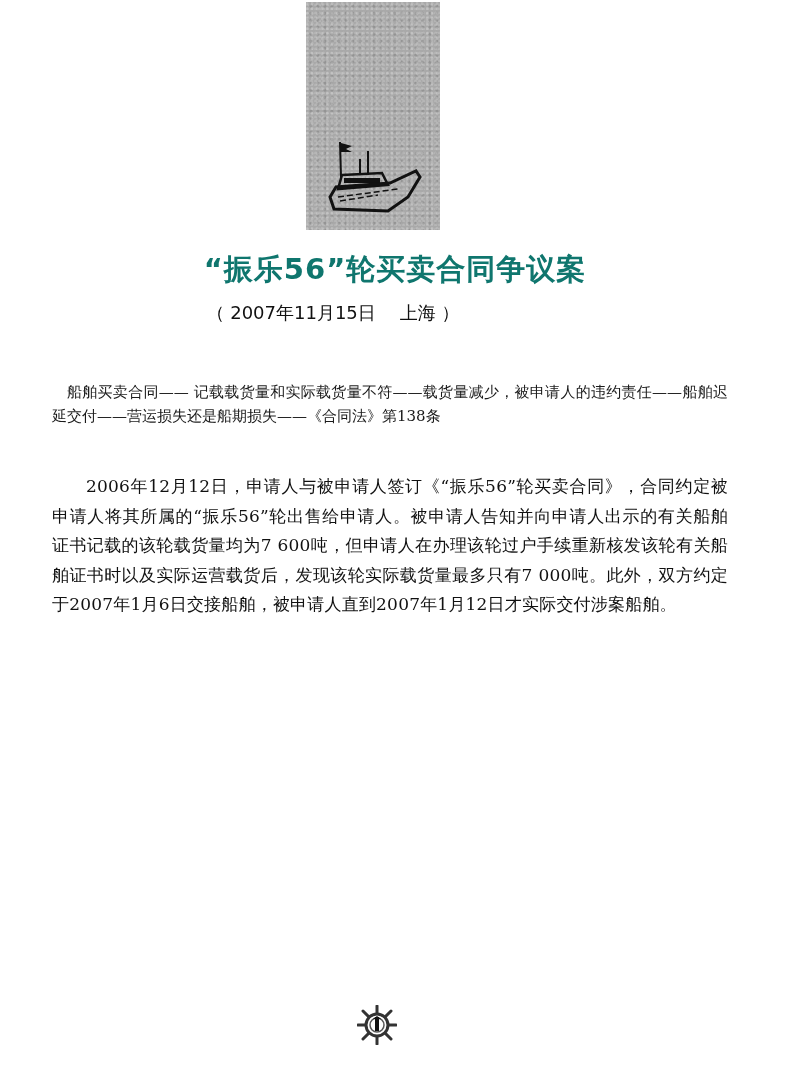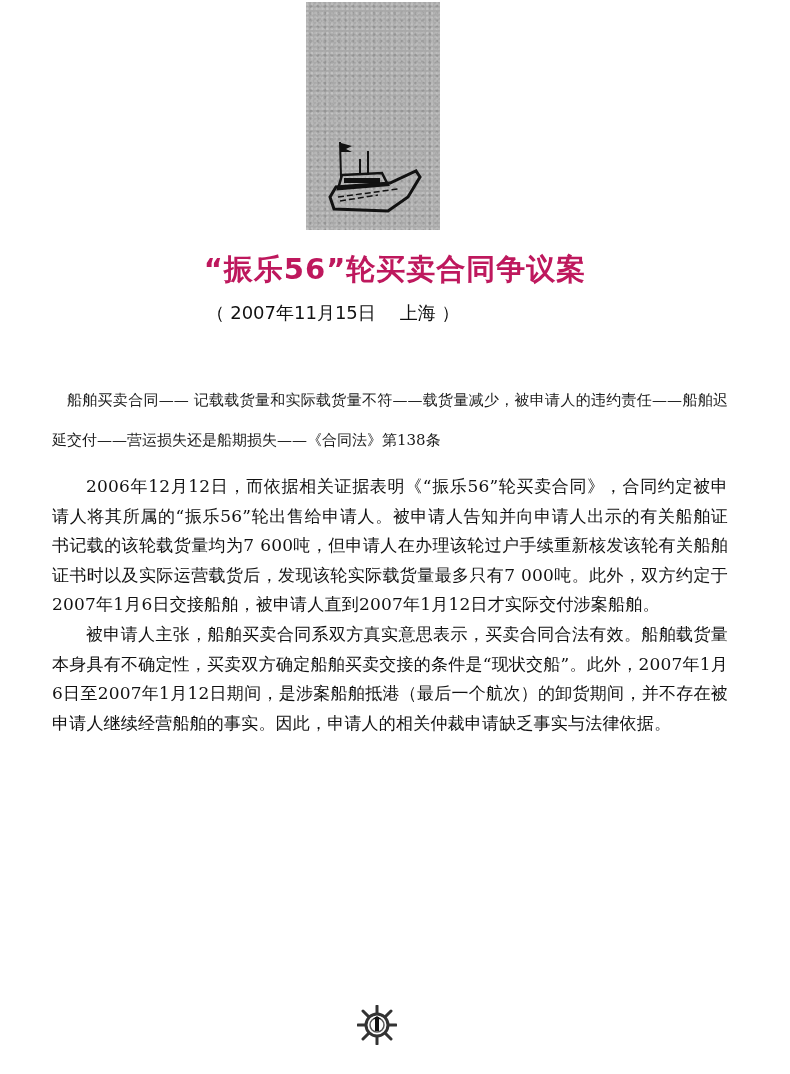--- a/index.html
+++ b/index.html
@@ -8,27 +8,27 @@
   .banner { position: absolute; left: 306px; top: 2px; width: 134px; height: 228px;
             background-color: #a9a9a9;
             background-image:
               radial-gradient(circle at 20% 30%, rgba(255,255,255,0.18) 0 1px, transparent 2px),
               radial-gradient(circle at 70% 60%, rgba(0,0,0,0.12) 0 1px, transparent 2px),
               radial-gradient(circle at 40% 80%, rgba(255,255,255,0.15) 0 1px, transparent 2px);
             background-size: 5px 5px, 7px 7px, 4px 4px; }
   .banner svg { position: absolute; left: 22px; top: 135px; }
   .title { position: absolute; left: 0; width: 790px; top: 250px; text-align: center;
            font-family: "DejaVu Sans", "Liberation Sans", sans-serif; font-weight: bold;
-           font-size: 29px; letter-spacing: 1px; color: #be185d; }
+           font-size: 29px; letter-spacing: 1px; color: #0f766e; }
   .subtitle { position: absolute; left: 0; width: 666px; top: 301px; text-align: center;
               font-family: "DejaVu Sans", "Liberation Sans", sans-serif; font-size: 18px; color: #111; }
   .subtitle .gap { display: inline-block; width: 24px; }
   .keywords { position: absolute; left: 52px; width: 676px; top: 380px;
               font-family: "DejaVu Serif", "Liberation Serif", serif; font-size: 15px;
-              line-height: 40px; text-indent: 15px; color: #1a1a1a; text-align: justify; }
+              line-height: 24px; text-indent: 15px; color: #1a1a1a; text-align: justify; }
   .body { position: absolute; left: 52px; width: 676px; top: 472px; }
   .body p { margin: 0; font-size: 17px; line-height: 29.6px; text-indent: 34px;
             text-align: justify; letter-spacing: 0.2px; color: #111; }
   .wheel { position: absolute; left: 357px; top: 1005px; }
 </style>
 </head>
 <body>
 
 <div class="banner">
   <svg width="96" height="80" viewBox="0 0 96 80">
@@ -45,22 +45,21 @@
 
 <div class="title">“振乐56”轮买卖合同争议案</div>
 
 <div class="subtitle">
   <span>（ 2007年11月15日</span><span class="gap"></span><span>上海 ）</span>
 </div>
 
 <div class="keywords">船舶买卖合同—— 记载载货量和实际载货量不符——载货量减少，被申请人的违约责任——船舶迟延交付——营运损失还是船期损失——《合同法》第138条</div>
 
 <div class="body">
-  <p>2006年12月12日，而依据相关证据表明《“振乐56”轮买卖合同》，合同约定被申请人将其所属的“振乐56”轮出售给申请人。被申请人告知并向申请人出示的有关船舶证书记载的该轮载货量均为7 600吨，但申请人在办理该轮过户手续重新核发该轮有关船舶证书时以及实际运营载货后，发现该轮实际载货量最多只有7 000吨。此外，双方约定于2007年1月6日交接船舶，被申请人直到2007年1月12日才实际交付涉案船舶。</p>
-  <p>被申请人主张，船舶买卖合同系双方真实意思表示，买卖合同合法有效。船舶载货量本身具有不确定性，买卖双方确定船舶买卖交接的条件是“现状交船”。此外，2007年1月6日至2007年1月12日期间，是涉案船舶抵港（最后一个航次）的卸货期间，并不存在被申请人继续经营船舶的事实。因此，申请人的相关仲裁申请缺乏事实与法律依据。</p>
+  <p>2006年12月12日，申请人与被申请人签订《“振乐56”轮买卖合同》，合同约定被申请人将其所属的“振乐56”轮出售给申请人。被申请人告知并向申请人出示的有关船舶证书记载的该轮载货量均为7 600吨，但申请人在办理该轮过户手续重新核发该轮有关船舶证书时以及实际运营载货后，发现该轮实际载货量最多只有7 000吨。此外，双方约定于2007年1月6日交接船舶，被申请人直到2007年1月12日才实际交付涉案船舶。</p>
 </div>
 
 <div class="wheel">
   <svg width="40" height="40" viewBox="0 0 40 40">
     <g stroke="#333" stroke-width="3" stroke-linecap="round">
       <line x1="20" y1="1" x2="20" y2="39"></line>
       <line x1="1" y1="20" x2="39" y2="20"></line>
       <line x1="6" y1="6" x2="34" y2="34"></line>
       <line x1="34" y1="6" x2="6" y2="34"></line>
     </g>

